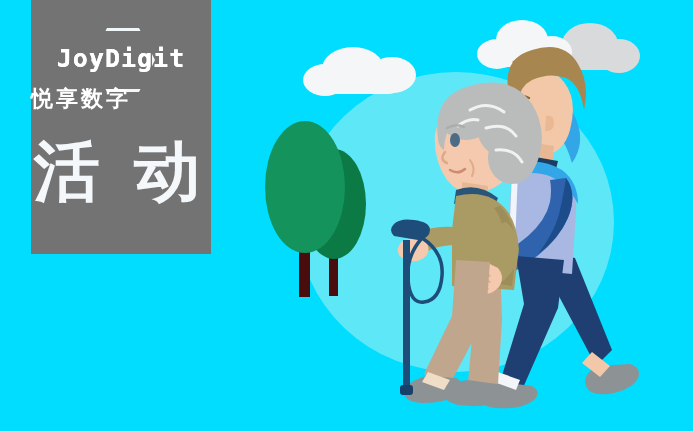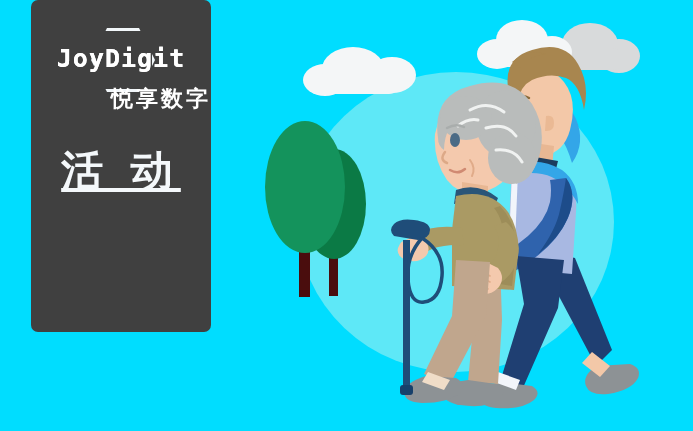--- a/index.html
+++ b/index.html
@@ -5,51 +5,50 @@
   html,body{margin:0;padding:0;background:#ffffff;}
   #stage{
     position:relative;
     width:693px;height:431px;
     overflow:hidden;
     background:#00ddff;
     font-family:"Liberation Sans","DejaVu Sans",sans-serif;
   }
   
   #panel{
-    position:absolute;left:31px;top:0;width:180px;height:332px;
-    background:#404040;
+    position:absolute;left:31px;top:0;width:180px;height:254px;
+    background:#737373;
     z-index:40;
-    border-radius:7px;
   }
   #logo-wrap{
     position:absolute;left:0;top:28px;width:180px;height:100px;
   }
   #hexagon{
     position:absolute;left:60px;top:0px;width:64px;height:64px;
     border:3px solid #f2f7fa;
     clip-path:polygon(25% 0%,75% 0%,100% 50%,75% 100%,25% 100%,0% 50%);
     box-sizing:border-box;
   }
   #brand-en{
     position:absolute;left:0;top:16px;width:180px;
     text-align:center;
     color:#ffffff;
     font-family:"DejaVu Sans Mono","Liberation Mono",monospace;
     font-size:25px;font-weight:bold;letter-spacing:1px;
     text-shadow:0 0 0 #fff;
   }
   #brand-cn{
     position:absolute;left:0;top:56px;width:180px;
-    text-align:right;color:#ffffff;
+    text-align:left;color:#ffffff;
     font-size:22px;font-weight:bold;letter-spacing:3px;
   }
   #title-cn{
     position:absolute;left:0;top:134px;width:180px;
     text-align:center;color:#f4f8fb;
-    font-size:42px;font-weight:bold;line-height:74px;letter-spacing:8px;text-decoration:underline;
+    font-size:66px;font-weight:bold;line-height:74px;letter-spacing:8px;
   }
   #title-cn div{white-space:nowrap;}
   
   #scene{position:absolute;left:0;top:0;width:693px;height:431px;z-index:10;}
   .trunk{background:#4a0d0d;}
 </style>
 </head>
 <body>
 
 <div id="stage">

